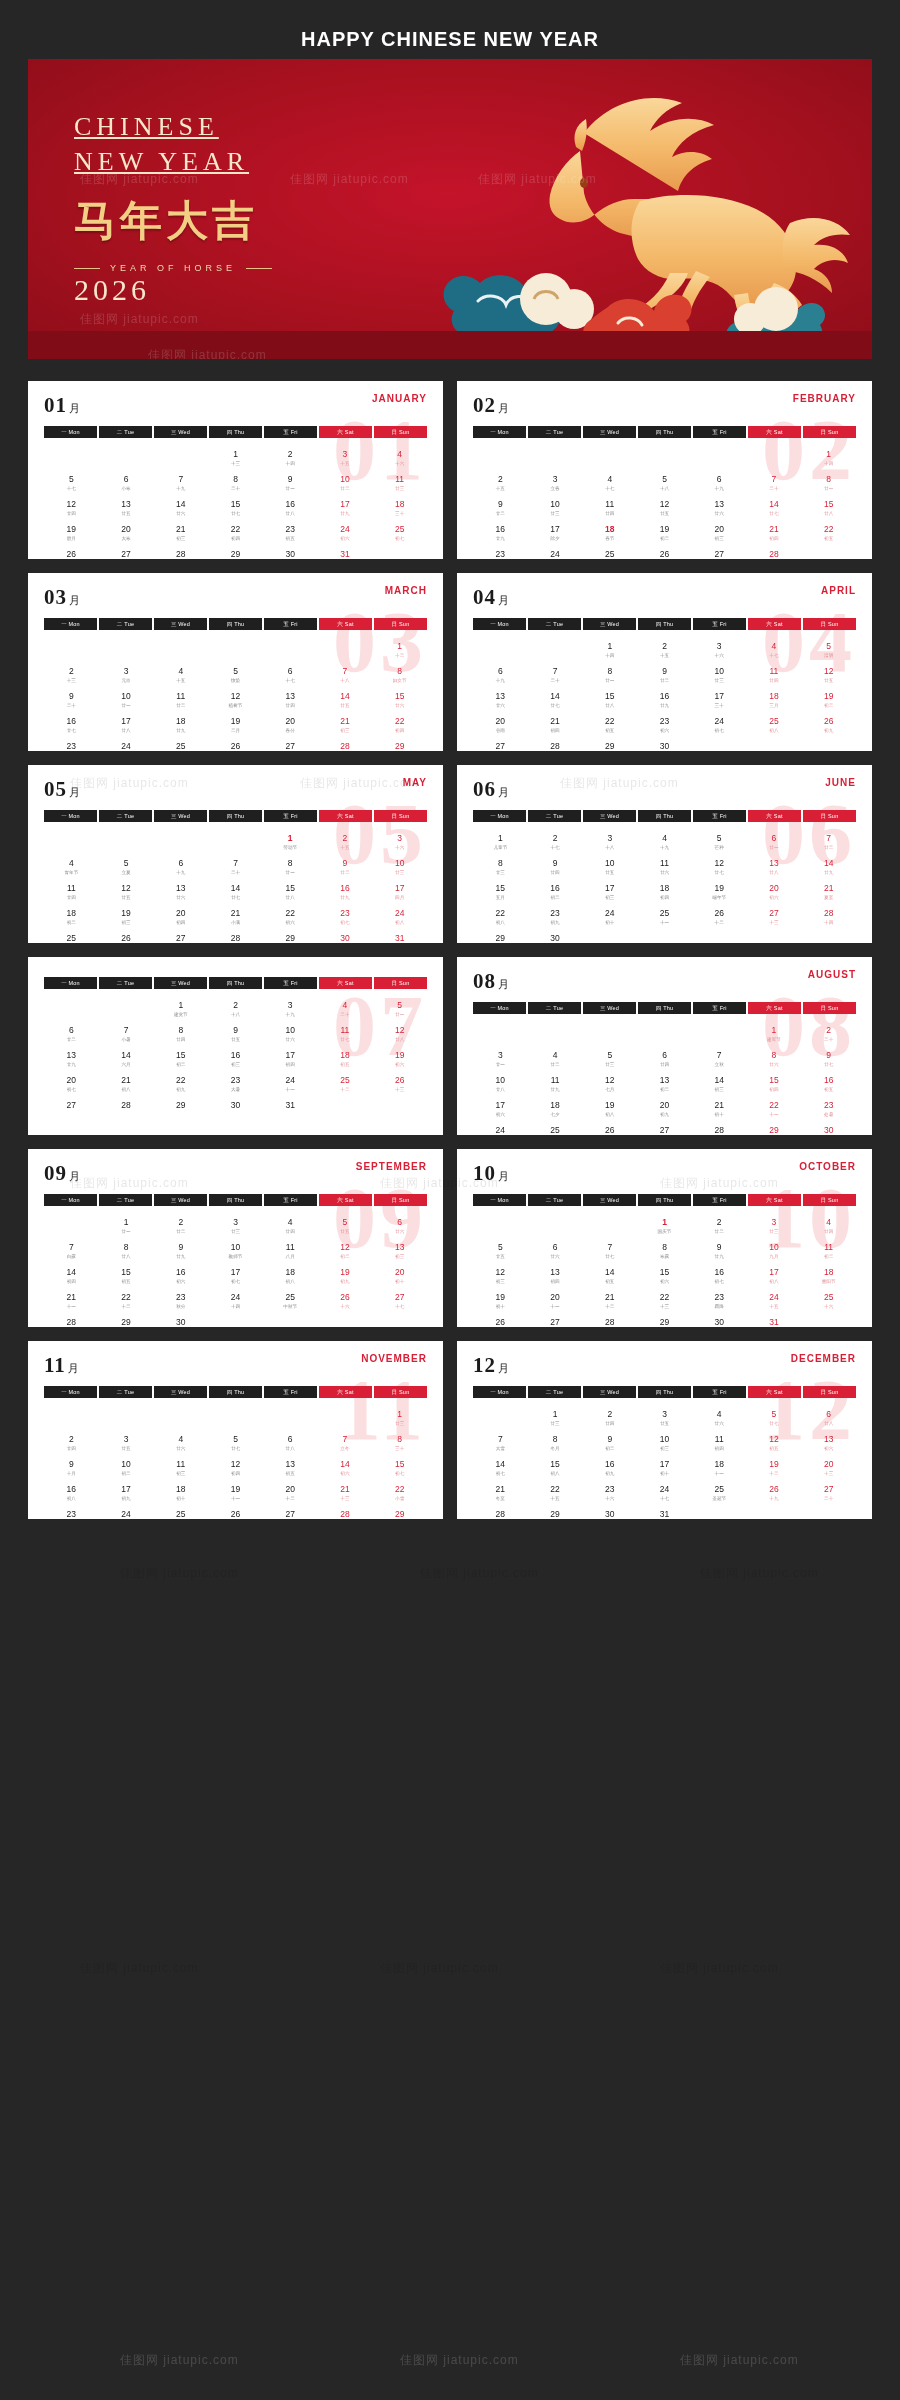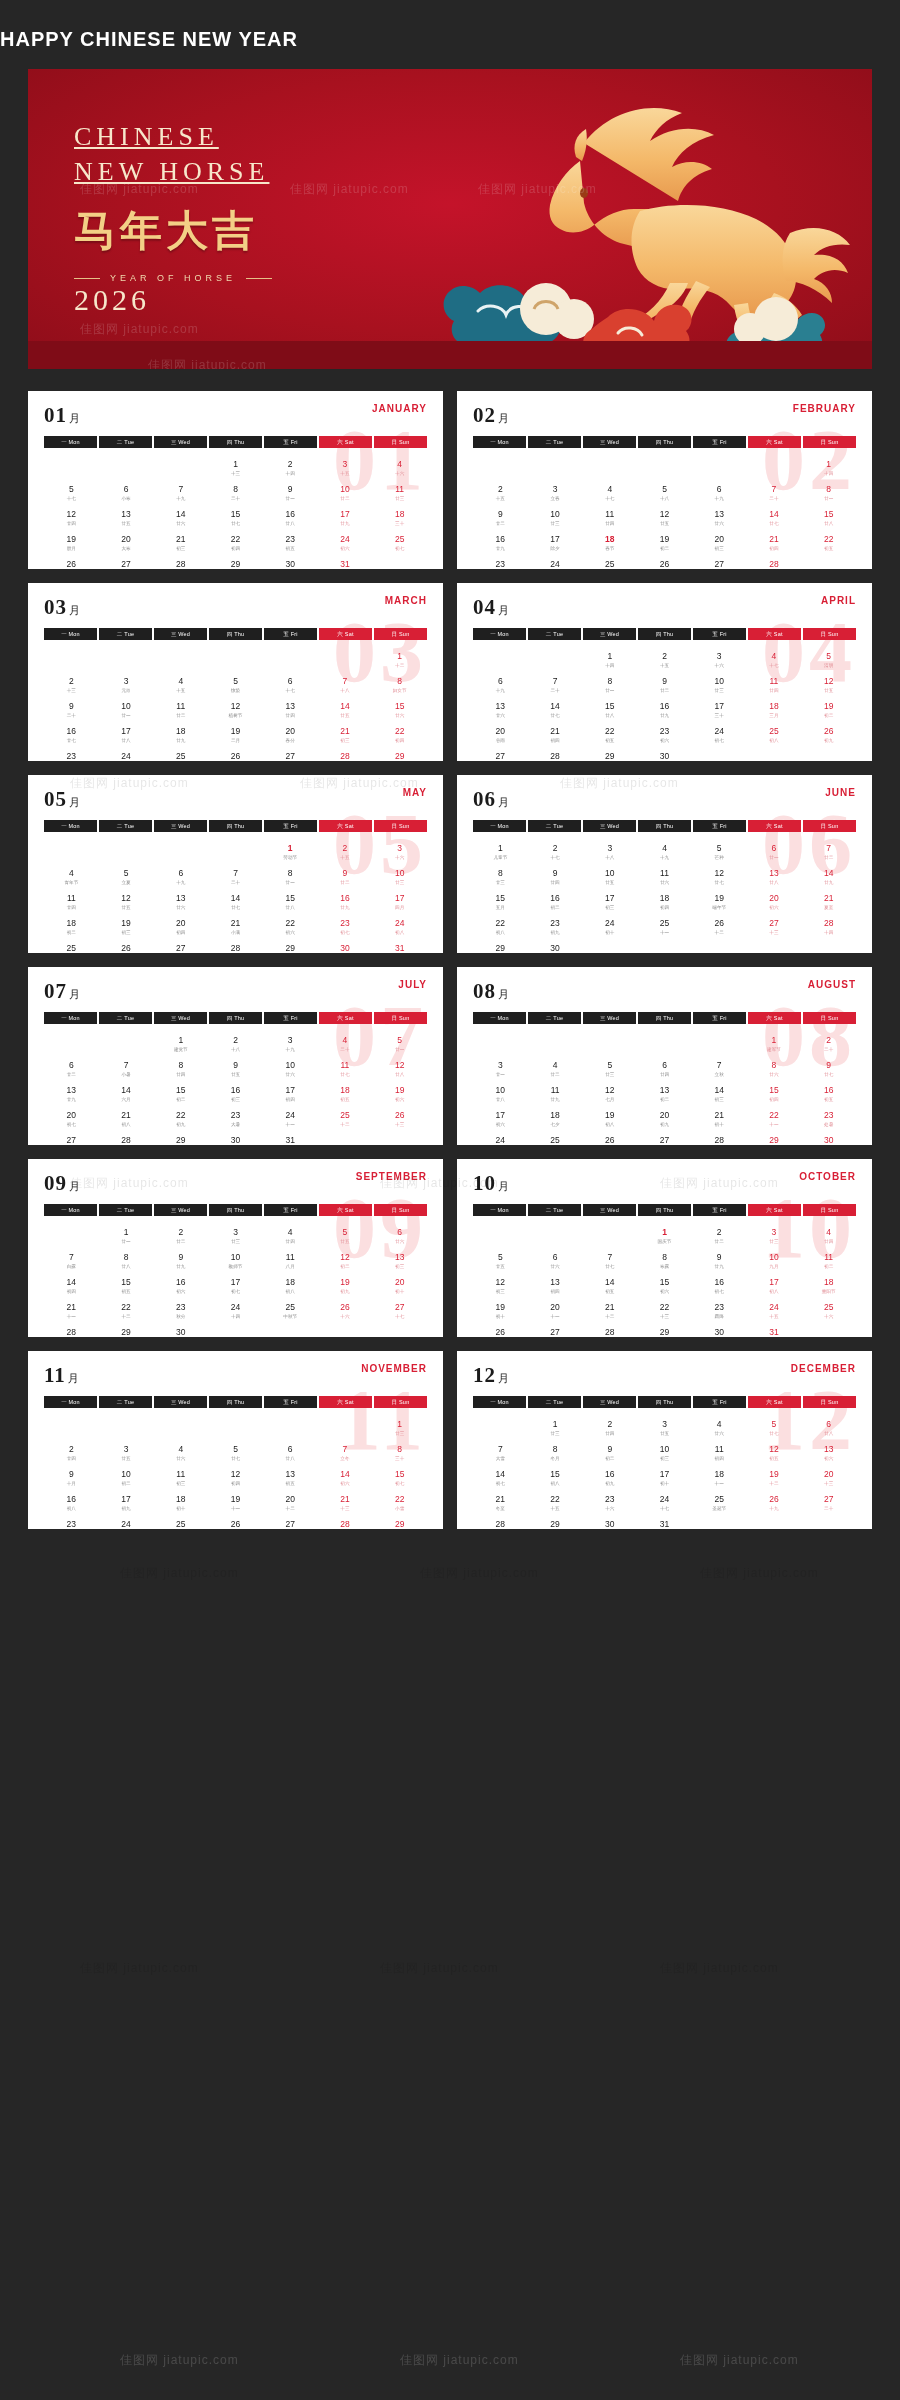--- a/index.html
+++ b/index.html
@@ -13,26 +13,26 @@
     color: #111;
   }
   .page {
     width: 900px;
     min-height: 2400px;
     background: #262626;
     position: relative;
     padding-bottom: 40px;
   }
   .page-title {
-    text-align: left;
+    text-align: center;
     color: #ffffff;
     font-size: 20px;
     font-weight: bold;
     letter-spacing: 1px;
-    padding: 28px 0 18px 0;
+    padding: 28px 0 8px 0;
   }
 
   
   .hero {
     position: relative;
     margin: 0 28px;
     height: 300px;
     background: radial-gradient(ellipse at 50% 45%, #c4132a 0%, #a8111f 55%, #8d0d19 100%);
     overflow: hidden;
   }
@@ -177,21 +177,21 @@
 </head>
 <body>
 
 <div class="page">
 
   <div class="page-title">HAPPY CHINESE NEW YEAR</div>
 
   <div class="hero">
     <div class="hero-left">
       <div class="hero-cn1">CHINESE</div>
-      <div class="hero-cn2">NEW HORSE</div>
+      <div class="hero-cn2">NEW YEAR</div>
       <div class="hero-brush">马年大吉</div>
       <div class="hero-sub">
         <span class="rule"></span>
         <span>YEAR OF HORSE</span>
         <span class="rule"></span>
       </div>
       <div class="hero-year">2026</div>
     </div>
 
     <svg class="hero-art" viewBox="0 0 420 280">
@@ -566,24 +566,20 @@
           <div class="cell"><span class="d">30</span></div>
           <div class="cell"></div>
           <div class="cell"></div>
           <div class="cell"></div>
           <div class="cell"></div>
           <div class="cell"></div>
         </div>
       </div>
       <div class="month">
         <div class="ghost">07</div>
-        <div class="month-head">
-          <div class="m-num"><span>07</span><span class="cn">月</span></div>
-          <div class="m-en">JULY</div>
-        </div>
         <div class="dow">
           <div>一 Mon</div>
           <div>二 Tue</div>
           <div>三 Wed</div>
           <div>四 Thu</div>
           <div>五 Fri</div>
           <div class="sat">六 Sat</div>
           <div class="sun">日 Sun</div>
         </div>
         <div class="grid">

